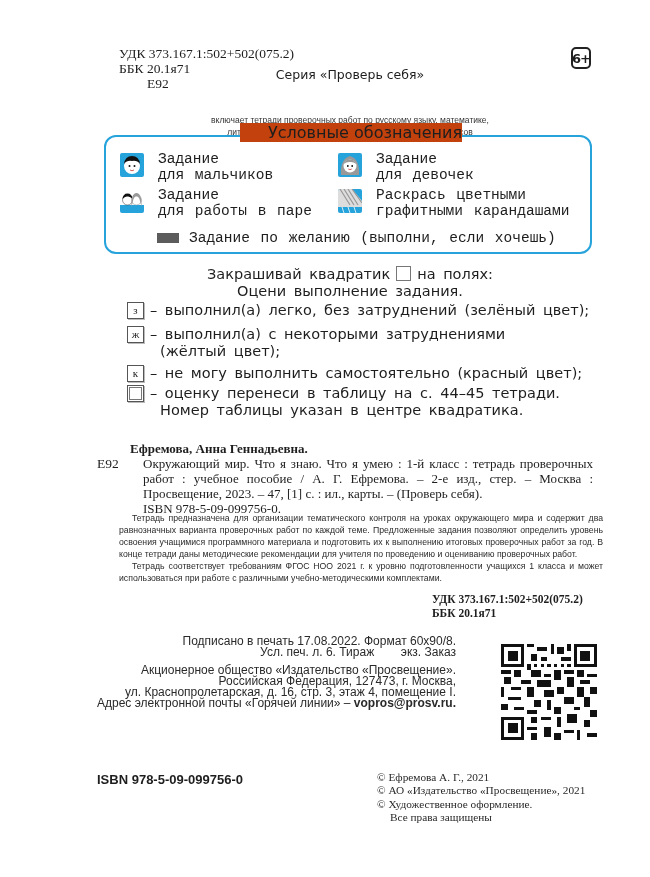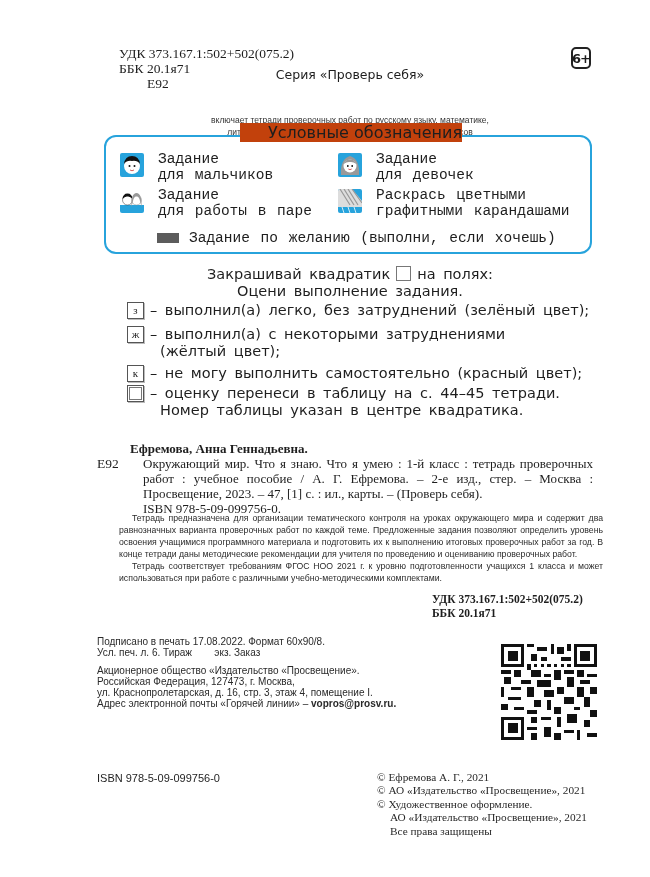--- a/index.html
+++ b/index.html
@@ -37,25 +37,25 @@
     
     .author { left: 130px; top: 441px; font-size: 13px; font-weight: bold; }
     .e92-mark { left: 97px; top: 456px; font-size: 13.5px; }
     .biblio { left: 143px; top: 456px; width: 450px; font-size: 13px; line-height: 15px; text-align: justify; }
     .biblio .isbn { padding-left: 0; }
     .annot { left: 119px; top: 512px; width: 484px; font-size: 8.7px; line-height: 12px; text-align: justify; color: #2a2a2a; }
     .annot p { text-indent: 13px; }
     .udk-bottom { left: 432px; top: 592px; font-size: 11.5px; font-weight: bold; line-height: 14px; }
 
     
-    .imprint { left: 97px; top: 636px; font-size: 10px; line-height: 11.3px; color: #2a2a2a; }
+    .imprint { left: 97px; top: 636px; font-size: 12px; line-height: 11.3px; color: #2a2a2a; text-align: right; }
     .imprint .gap { height: 6px; }
     .qr { left: 501px; top: 644px; width: 96px; height: 96px; }
 
-    .isbn-bottom { left: 97px; top: 772px; font-size: 11px; font-weight: normal; }
+    .isbn-bottom { left: 97px; top: 772px; font-size: 13px; font-weight: bold; }
     .copyrights { left: 377px; top: 771px; font-size: 11.3px; line-height: 13.4px; color: #2a2a2a; }
     .copyrights .indent { padding-left: 13px; }
   </style>
 </head>
 <body>
 
 <div class="abs udk-top serif">
   <div>УДК 373.167.1:502+502(075.2)</div>
   <div>ББК 20.1я71</div>
   <div class="e92">Е92</div>
@@ -262,15 +262,14 @@
       <rect x="16" y="27" width="2" height="2"></rect>
     </g>
   </svg>
 </div>
 
 <div class="abs isbn-bottom">ISBN 978-5-09-099756-0</div>
 <div class="abs copyrights serif">
   <div>© Ефремова А. Г., 2021</div>
   <div>© АО «Издательство «Просвещение», 2021</div>
   <div>© Художественное оформление.</div>
-  <div class="indent">АО «Издательство «Просвещение», 2021</div>
   <div class="indent">Все права защищены</div>
 </div>
 
 </body></html>

